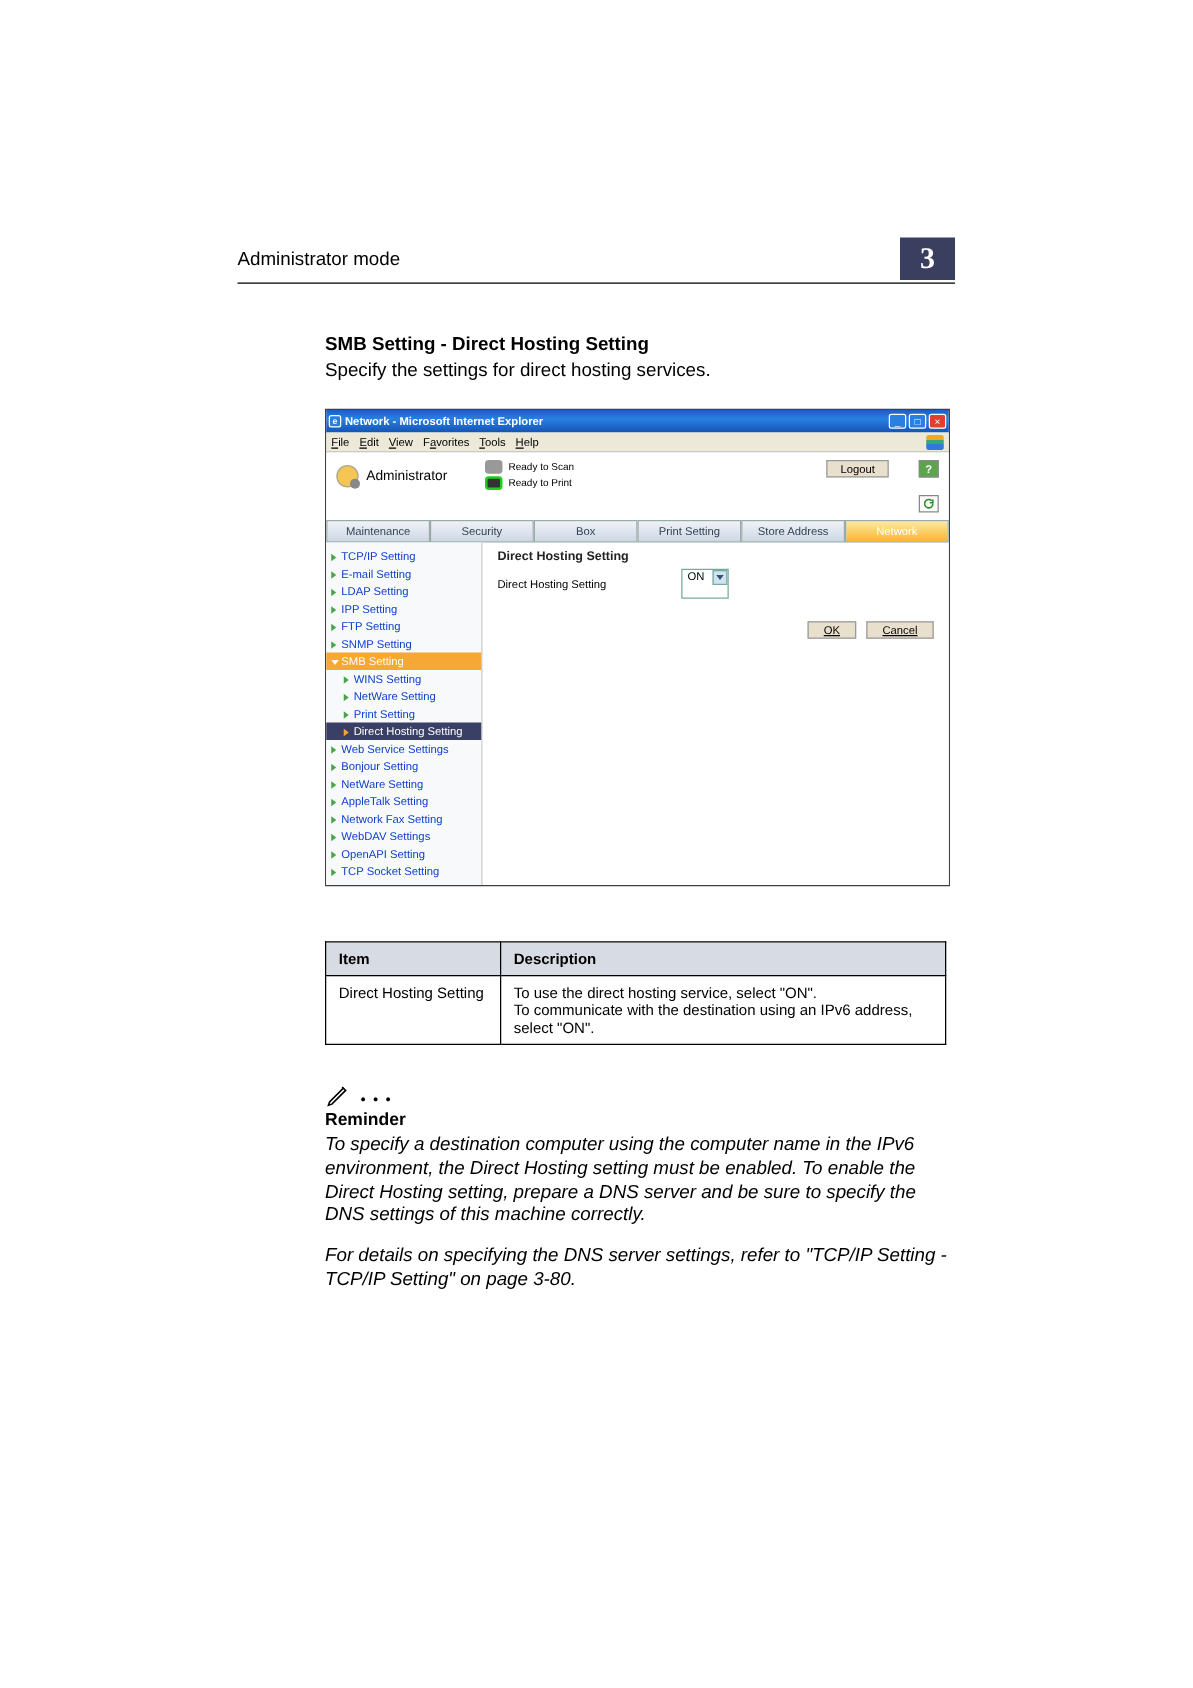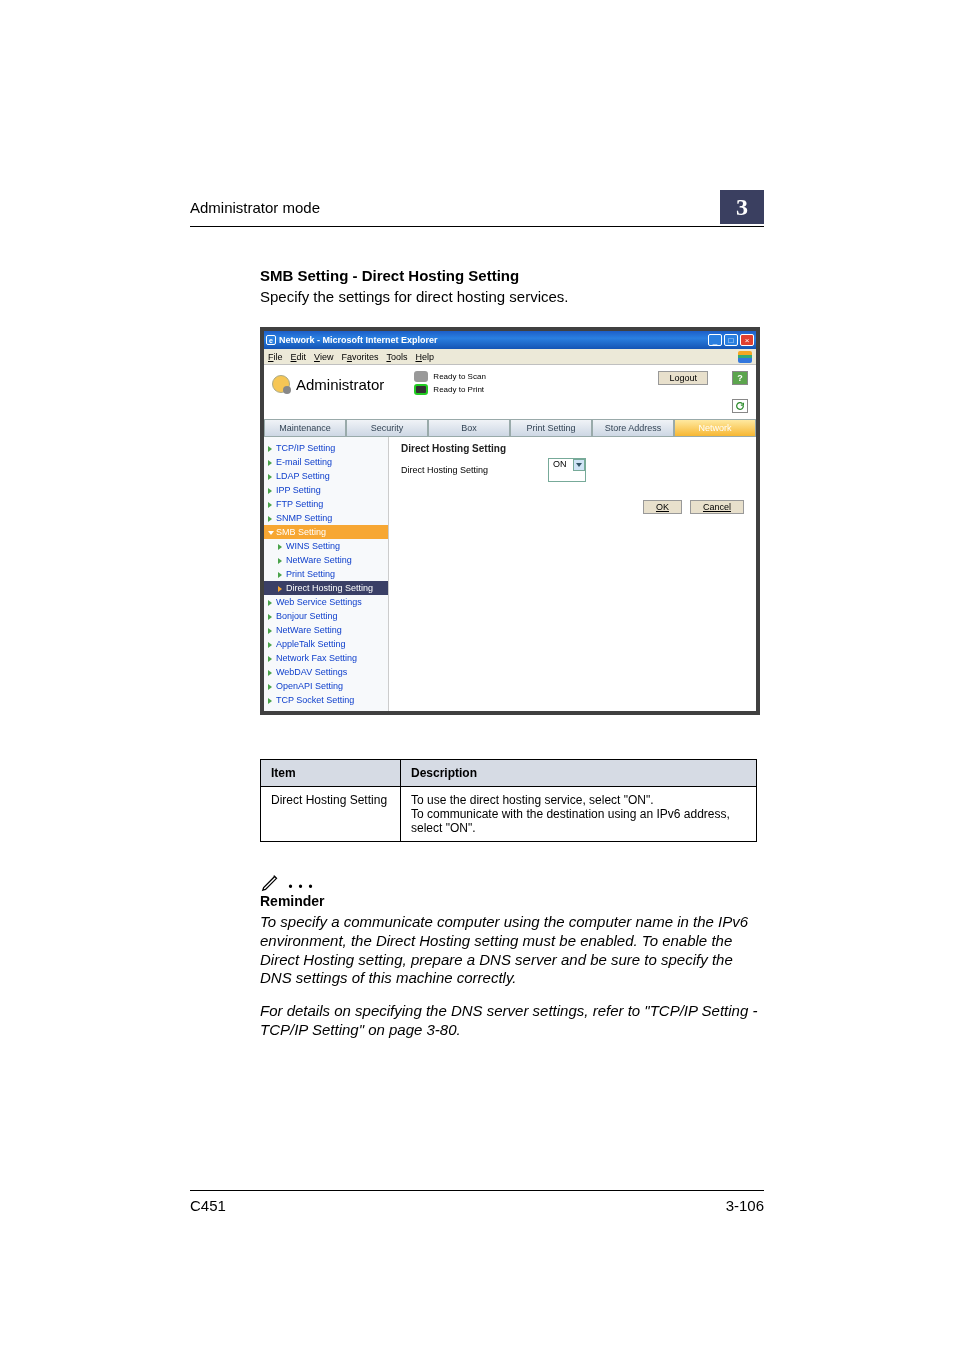--- a/index.html
+++ b/index.html
@@ -45,21 +45,21 @@
     margin-bottom: 4px;
   }
   .body-text {
     font-size: 15px;
     margin-left: 70px;
     margin-bottom: 22px;
   }
   .screenshot-wrap {
     margin-left: 70px;
     margin-right: 0;
-    border: 4px solid #404040;
+    border: 1px solid #404040;
     width: 500px;
   }
   
   .ie-titlebar {
     background: linear-gradient(to bottom, #1c5ec8, #2a7fe0 40%, #1454b4);
     height: 18px;
     display: flex;
     align-items: center;
     justify-content: space-between;
     padding: 0 2px;
@@ -94,21 +94,21 @@
   .ie-menus { display:flex; gap:8px; font-size:9px; color:#000;}
   .ie-menu-item span.ul { text-decoration: underline; }
   .ie-flag { width:14px; height:12px; background: linear-gradient(to bottom, #f5a623 30%, #3a7 30% 60%, #37d 60%); border-radius:2px;}
   .app-body { background:#fff; }
   .app-header {
     display:flex;
     padding:6px 8px;
     align-items:flex-start;
     justify-content: space-between;
   }
-  .admin-block { display:flex; align-items:center; gap:6px; font-size:15px; }
+  .admin-block { display:flex; align-items:center; gap:6px; font-size:11px; }
   .admin-icon { width:18px; height:18px; background:#f6c655; border-radius:50%; border:1px solid #aa8; position:relative;}
   .admin-icon::after{content:""; position:absolute; right:-2px; bottom:-2px; width:8px; height:8px; background:#888; border-radius:50%;}
   .status-block { font-size:8px; }
   .status-row { display:flex; align-items:center; gap:5px; margin-bottom:2px;}
   .status-row .dot { width:14px; height:11px; border-radius:3px;}
   .dot.scan { background:#999;}
   .dot.prn { background:#333; border:2px solid #2c2;}
   .right-head { display:flex; flex-direction:column; align-items:flex-end; gap:14px;}
   .logout-row { display:flex; gap:24px; align-items:center;}
   .logout-btn { background:#e8e0cc; border:1px solid #999; font-size:9px; padding:1px 10px;}
@@ -364,22 +364,18 @@
     </table>
 
   <div class="note-block">
     <div class="note-icon-row">
       <svg class="pen-icon" viewBox="0 0 24 24">
         <path fill="none" stroke="#000" stroke-width="1.4" d="M3 21l3-1 12-12-2-2L4 18l-1 3zM15 5l2 2"></path>
       </svg>
       <span style="font-weight:bold;">. . .</span>
     </div>
     <div class="reminder-title">Reminder</div>
-    <div class="note-text">To specify a communicate computer using the computer name in the IPv6 environment, the Direct Hosting setting must be enabled. To enable the Direct Hosting setting, prepare a DNS server and be sure to specify the DNS settings of this machine correctly.</div>
+    <div class="note-text">To specify a destination computer using the computer name in the IPv6 environment, the Direct Hosting setting must be enabled. To enable the Direct Hosting setting, prepare a DNS server and be sure to specify the DNS settings of this machine correctly.</div>
     <div class="note-text" style="margin-top:14px">For details on specifying the DNS server settings, refer to "TCP/IP Setting - TCP/IP Setting" on page 3-80.</div>
   </div>
 
-  <div class="footer">
-    <span>C451</span>
-    <span>3-106</span>
-  </div>
 
 </div>
 
 </body></html>

